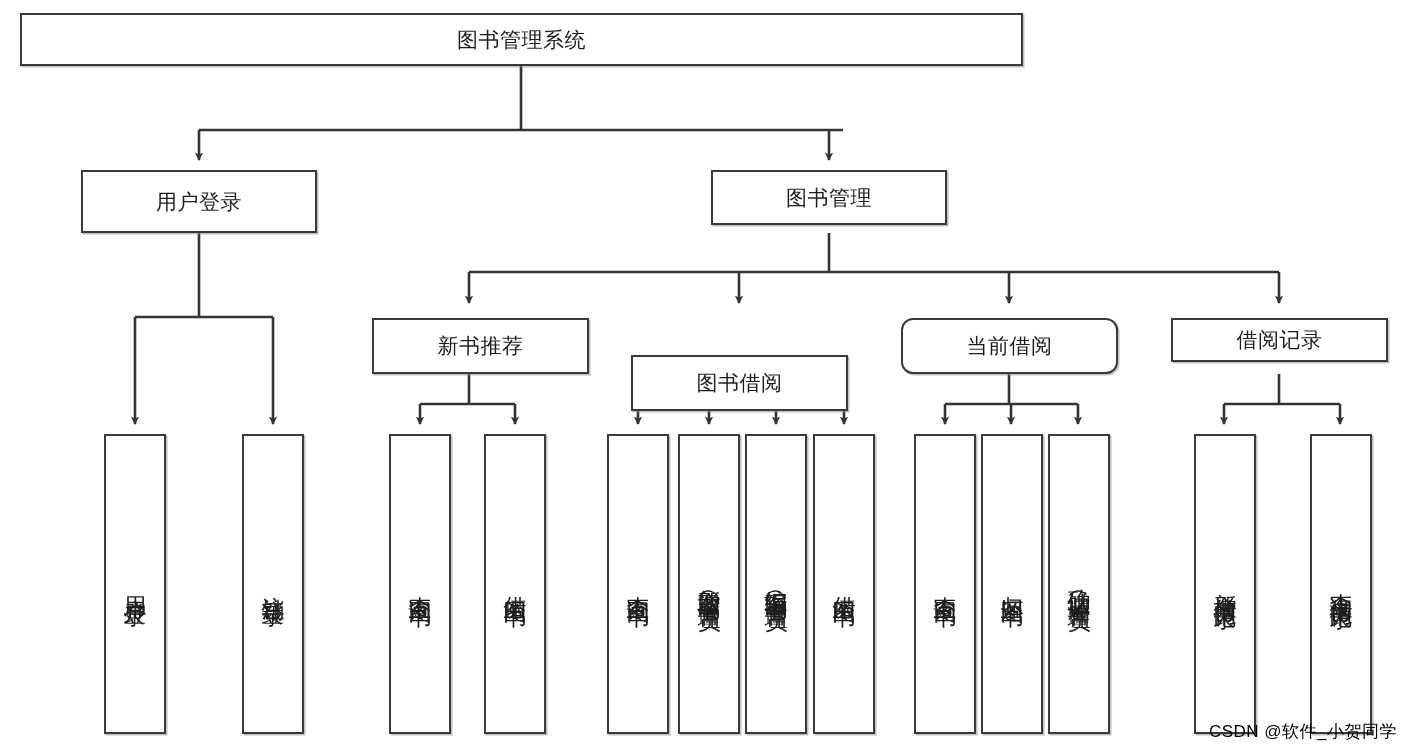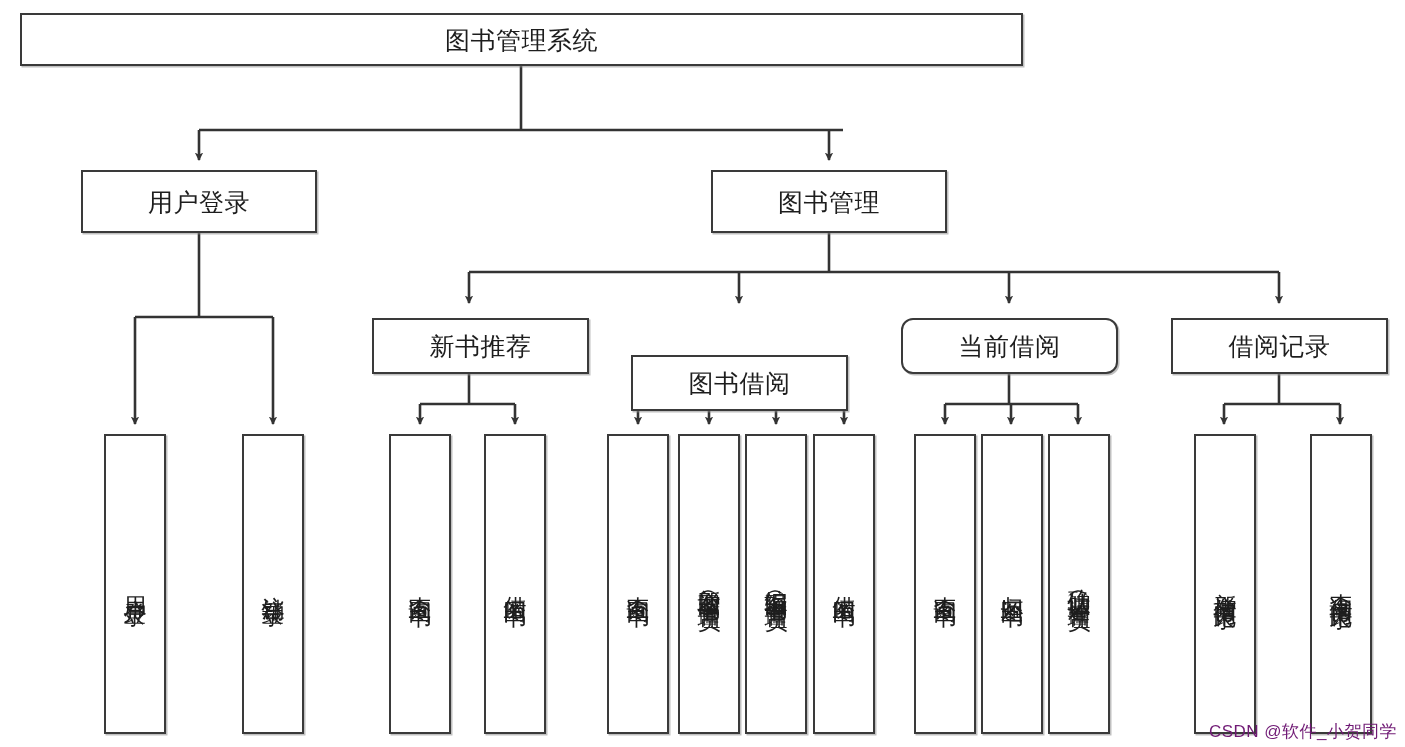--- a/index.html
+++ b/index.html
@@ -37,39 +37,39 @@
     color: #1d1d1d;
     letter-spacing: 0.5px;
   }
   .node-label {
     display: block;
     text-align: center;
     line-height: 1.12;
     white-space: pre;
   }
   .horiz .node-label {
-    font-size: 25px;
+    font-size: 21px;
   }
   .vert {
     writing-mode: vertical-rl;
     text-orientation: upright;
   }
   .vert .node-label {
     writing-mode: vertical-rl;
     text-orientation: upright;
     font-size: 23px;
     letter-spacing: 3px;
     line-height: 1;
   }
   #watermark {
     position: absolute;
     right: 8px;
     bottom: 4px;
     font-size: 17px;
-    color: #701a75;
+    color: #000000;
     letter-spacing: 0.5px;
     user-select: none;
     white-space: nowrap;
   }
 </style>
 </head>
 <body>
 
 <div id="diagram-root">
 
@@ -123,34 +123,34 @@
     </g>
   </svg>
 
   <div class="node-box horiz" style="left:20px; top:13px; width:1003px; height:53px;">
     <span class="node-label">图书管理系统</span>
   </div>
 
   <div class="node-box horiz" style="left:81px; top:170px; width:236px; height:63px;">
     <span class="node-label">用户登录</span>
   </div>
-  <div class="node-box horiz" style="left:711px; top:170px; width:236px; height:63px;">
+  <div class="node-box horiz" style="left:711px; top:170px; width:236px; height:55px;">
     <span class="node-label">图书管理</span>
   </div>
 
   <div class="node-box horiz" style="left:372px; top:318px; width:217px; height:56px;">
     <span class="node-label">新书推荐</span>
   </div>
   <div class="node-box horiz" style="left:631px; top:318px; width:217px; height:56px;margin-top:37px;">
     <span class="node-label">图书借阅</span>
   </div>
   <div class="node-box horiz" style="left:901px; top:318px; width:217px; height:56px;border-radius:12px;">
     <span class="node-label">当前借阅</span>
   </div>
-  <div class="node-box horiz" style="left:1171px; top:318px; width:217px; height:56px;">
+  <div class="node-box horiz" style="left:1171px; top:318px; width:217px; height:44px;">
     <span class="node-label">借阅记录</span>
   </div>
 
   <div class="node-box vert" style="left:104px; top:434px; width:62px; height:300px;">
     <span class="node-label">用户登录</span>
   </div>
   <div class="node-box vert" style="left:242px; top:434px; width:62px; height:300px;">
     <span class="node-label">注销登录</span>
   </div>
 

